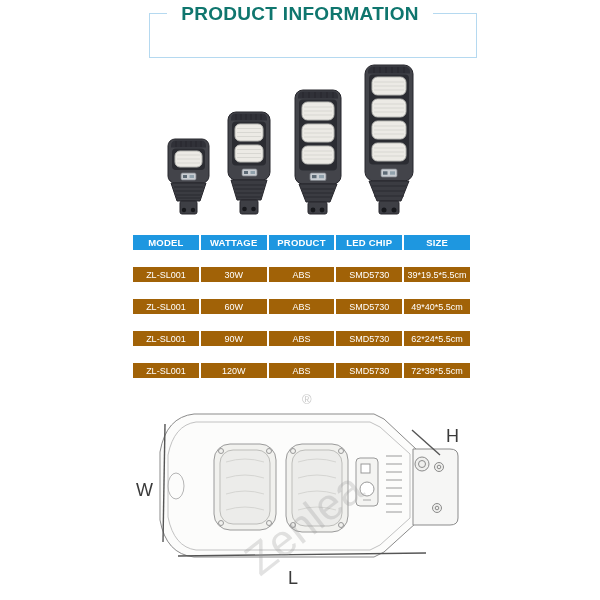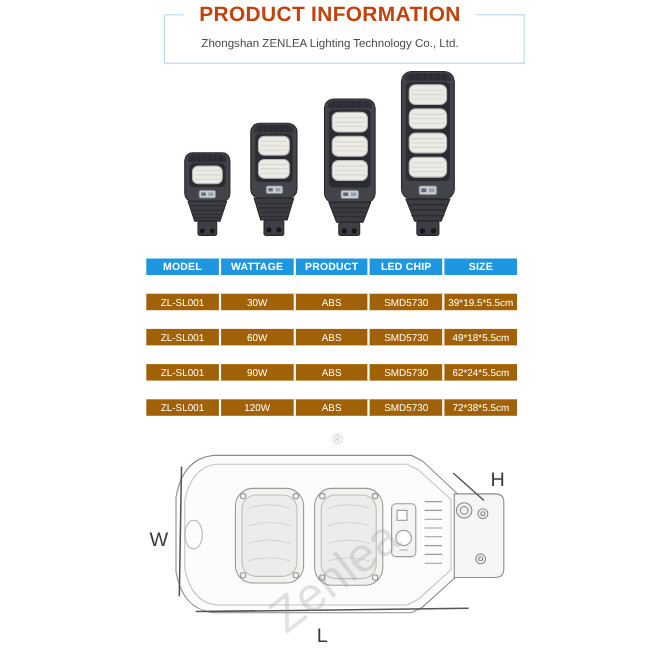--- a/index.html
+++ b/index.html
@@ -10,21 +10,21 @@
   
   .header-box {
     position:absolute; left:149px; top:13px; width:328px; height:45px;
     border:1px solid #b5d9f0;
   }
   .header-title-wrap {
     position:absolute; left:0; top:3px; width:600px; text-align:center; z-index:2;
   }
   .header-title {
     display:inline-block; background:#fff; padding:0 14px;
-    color:#c2410c; font-size:19px; font-weight:bold; letter-spacing:0.3px;
+    color:#0f766e; font-size:19px; font-weight:bold; letter-spacing:0.3px;
   }
   .header-subtitle {
     position:absolute; left:0; top:34px; width:600px; text-align:center;
     color:#4b4b4b; font-size:10.5px;
   }
 
   
   .lamp { position:absolute; }
   .lamp1 { left:164px; top:137px; width:49px; height:78px; }
   .lamp2 { left:224px; top:110px; width:50px; height:105px; }
@@ -51,21 +51,20 @@
 </style>
 </head>
 <body>
 
 <div class="page">
 
   <div class="header-box"></div>
   <div class="header-title-wrap">
     <span class="header-title">PRODUCT INFORMATION</span>
   </div>
-  <div class="header-subtitle">Zhongshan ZENLEA Lighting Technology Co., Ltd.</div>
 
   <svg class="lamp lamp1" viewBox="0 0 49 78">
     <rect x="4" y="2" width="41" height="44" rx="7" fill="#43444a" stroke="#26262c"></rect>
     <path d="M7,9 Q7,3.5 12,3.5 H37 Q42,3.5 42,9 V10.5 H7 Z" fill="#303138"></path>
     <g stroke="#26262c" stroke-width="1">
         <path d="M12,4 V10 M17,4 V10 M22,4 V10 M27,4 V10 M32,4 V10 M37,4 V10"></path>
       </g>
     <rect x="8" y="11.5" width="33" height="21.5" rx="4" fill="#2b2c32"></rect>
     <rect x="11" y="14" width="27" height="16" rx="5" fill="#eceae5" stroke="#b8b8b4"></rect>
     <path d="M13,18 h23 M13,22 h23 M13,26 h23" stroke="#d8d7d2" stroke-width="1" fill="none"></path>
@@ -161,21 +160,21 @@
       <div class="cell">30W</div>
       <div class="cell">ABS</div>
       <div class="cell">SMD5730</div>
       <div class="cell">39*19.5*5.5cm</div>
     </div>
     <div class="t-row">
       <div class="cell">ZL-SL001</div>
       <div class="cell">60W</div>
       <div class="cell">ABS</div>
       <div class="cell">SMD5730</div>
-      <div class="cell">49*18*5.5cm</div>
+      <div class="cell">49*40*5.5cm</div>
     </div>
     <div class="t-row">
       <div class="cell">ZL-SL001</div>
       <div class="cell">90W</div>
       <div class="cell">ABS</div>
       <div class="cell">SMD5730</div>
       <div class="cell">62*24*5.5cm</div>
     </div>
     <div class="t-row">
       <div class="cell">ZL-SL001</div>

